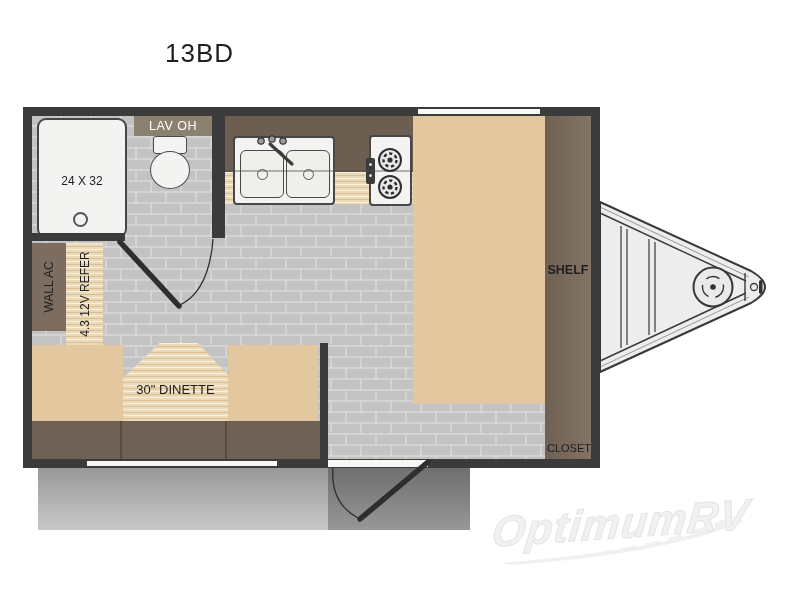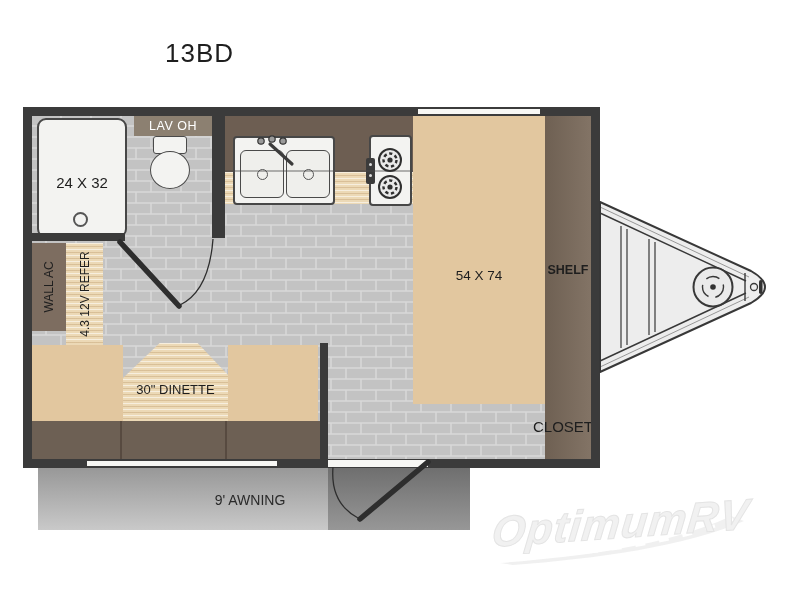--- a/index.html
+++ b/index.html
@@ -38,21 +38,21 @@
         <rect width="30" height="22" fill="#d9d9d9"></rect>
         <rect x="0.75" y="0.75" width="28.5" height="9.5" fill="#c3c3c3"></rect>
         <rect x="-14.25" y="11.75" width="28.5" height="9.5" fill="#c3c3c3"></rect>
         <rect x="15.75" y="11.75" width="28.5" height="9.5" fill="#c3c3c3"></rect>
       </pattern>
     </defs>
     <rect width="561" height="345" fill="url(#brick)"></rect>
   </svg>
 
   <div class="fixture" style="left:37px;top:118px;width:86px;height:116px;border-radius:9px;">
-    <div class="lbl" style="left:0;top:54px;width:100%;font-size:15px;">24 X 32</div>
+    <div class="lbl" style="left:0;top:54px;width:100%;font-size:12px;">24 X 32</div>
     <div class="abs" style="left:34px;top:92px;width:11px;height:11px;border:2px solid #555;border-radius:50%;"></div>
   </div>
   <div class="abs" style="left:134px;top:116px;width:78px;height:20px;background:#8c8071;
         display:flex;align-items:center;justify-content:center;">
     <span style="font-size:12.5px;letter-spacing:.5px;color:#ffffff;">LAV OH</span>
   </div>
   <div class="abs" style="left:153px;top:136px;width:32px;height:16px;background:#f3f3f1;
         border:1.5px solid #4a4a4a;border-radius:3px;"></div>
   <div class="abs" style="left:150px;top:151px;width:38px;height:36px;background:#f3f3f1;
         border:1.5px solid #4a4a4a;border-radius:50%;"></div>
@@ -69,25 +69,24 @@
       <div class="abs" style="left:16px;top:18px;width:9px;height:9px;border:1.5px solid #555;border-radius:50%;"></div>
     </div>
   </div>
   <div class="fixture" style="left:369px;top:135px;width:39px;height:67px;border-radius:4px;"></div>
   <div class="abs" style="left:366px;top:158px;width:9px;height:26px;background:#3b3b3b;border-radius:2px;">
     <div class="abs" style="left:3px;top:5px;width:3px;height:3px;background:#ddd;border-radius:50%;"></div>
     <div class="abs" style="left:3px;top:16px;width:3px;height:3px;background:#ddd;border-radius:50%;"></div>
   </div>
 
   <div class="abs tan" style="left:413px;top:116px;width:132px;height:288px;"></div>
-  <div class="lbl" style="left:413px;top:268px;width:132px;font-size:13.5px;">54 X 74</div>
 
   <div class="brown-strip" style="left:545px;top:116px;width:46px;height:343px;"></div>
   <div class="lbl" style="left:545px;top:263px;width:46px;font-size:12.5px;font-weight:bold;">SHELF</div>
-  <div class="lbl" style="left:533px;top:418px;width:58px;font-size:15px;text-align:right;">CLOSET</div>
+  <div class="lbl" style="left:533px;top:442px;width:58px;font-size:11px;text-align:right;">CLOSET</div>
 
   <div class="vlabel" style="left:32px;top:243px;width:34px;height:88px;background:#7d6d60;">
     <span>WALL AC</span>
   </div>
   <div class="vlabel wood" style="left:66px;top:243px;width:37px;height:102px;">
     <span>4.3 12V REFER</span>
   </div>
 
   <div class="abs tan" style="left:32px;top:345px;width:91px;height:76px;"></div>
   <div class="abs tan" style="left:228px;top:345px;width:90px;height:76px;"></div>
@@ -108,21 +107,20 @@
   <div class="wall" style="left:320px;top:343px;width:8px;height:116px;"></div>
 
   <div class="win" style="left:418px;top:109px;width:122px;height:5px;"></div>
   <div class="win" style="left:87px;top:461px;width:190px;height:5px;"></div>
   <div class="win" style="left:328px;top:460px;width:100px;height:7px;"></div>
 
   <div class="abs" style="left:38px;top:468px;width:432px;height:62px;
         background:linear-gradient(to bottom,#989898,#c9c9c9);"></div>
   <div class="abs" style="left:328px;top:468px;width:142px;height:62px;
         background:linear-gradient(to bottom,#6f6f6f,#979797);"></div>
-  <div class="lbl" style="left:150px;top:492px;width:200px;font-size:14px;color:#2a2a2a;">9' AWNING</div>
 
   <svg class="svg-overlay" width="800" height="600">
 
     <path d="M225,171 L413,171" stroke="#4a4a4a" stroke-width="1" opacity=".8"></path>
 
     <g stroke="#333" stroke-width="1.2" fill="#9a9a9a">
       <circle cx="261" cy="141" r="3.2"></circle>
         <circle cx="272" cy="139" r="3.2"></circle>
         <circle cx="283" cy="141" r="3.2"></circle>
       <path d="M270,144 L292,164" stroke="#3c3c3c" stroke-width="3.2" stroke-linecap="round" fill="none"></path>

